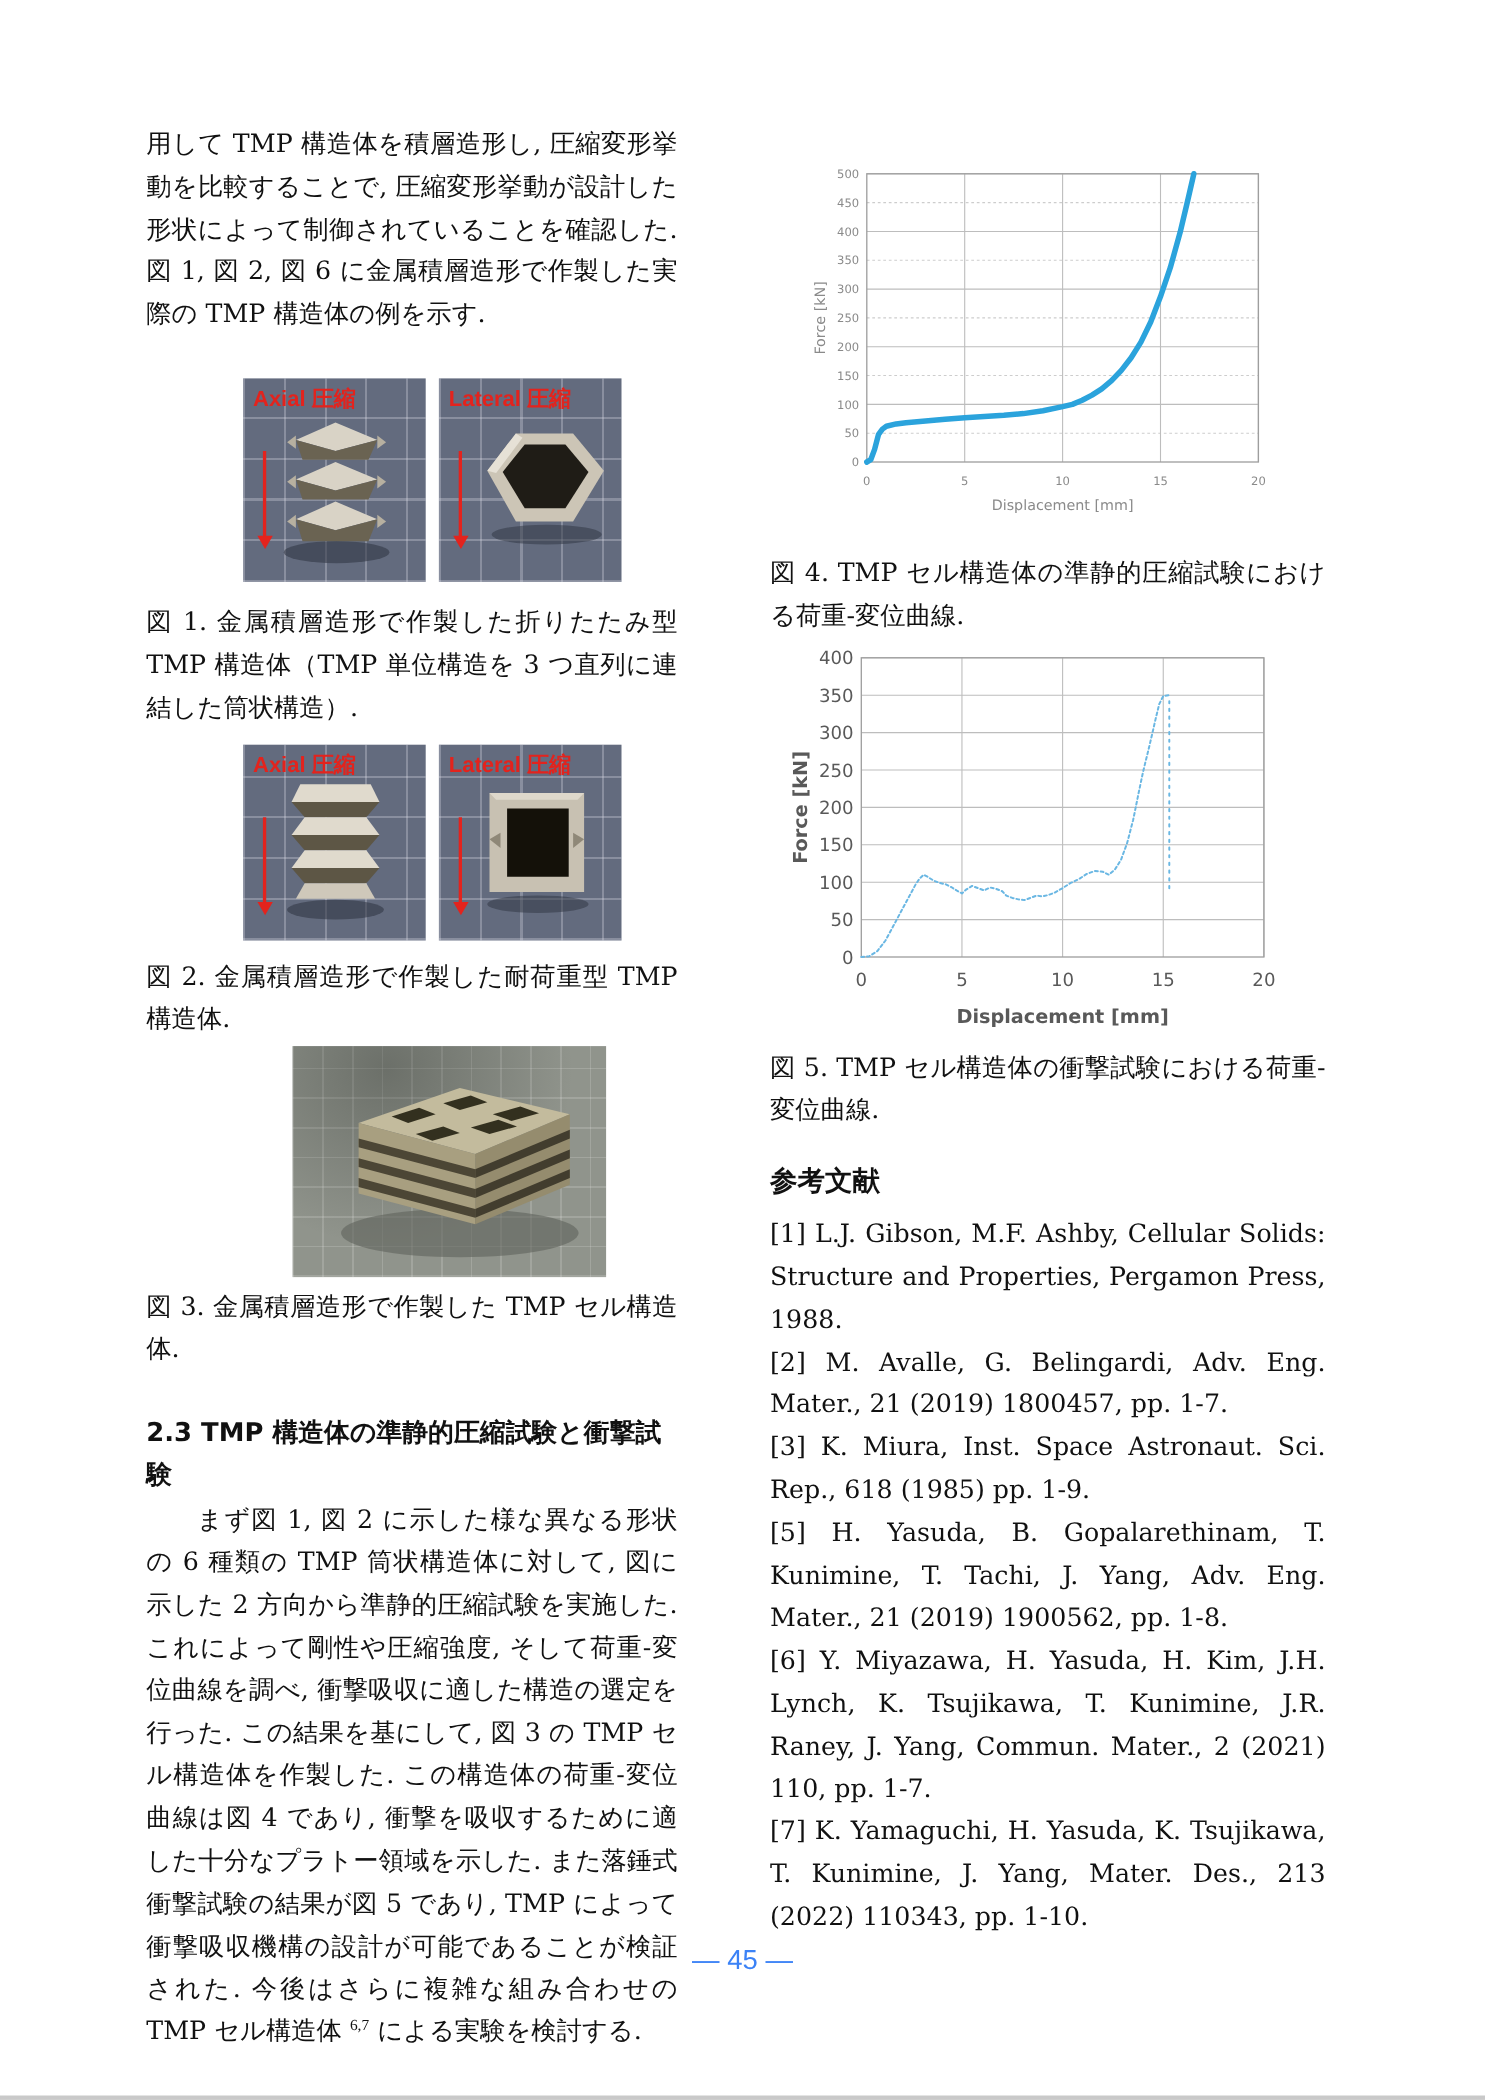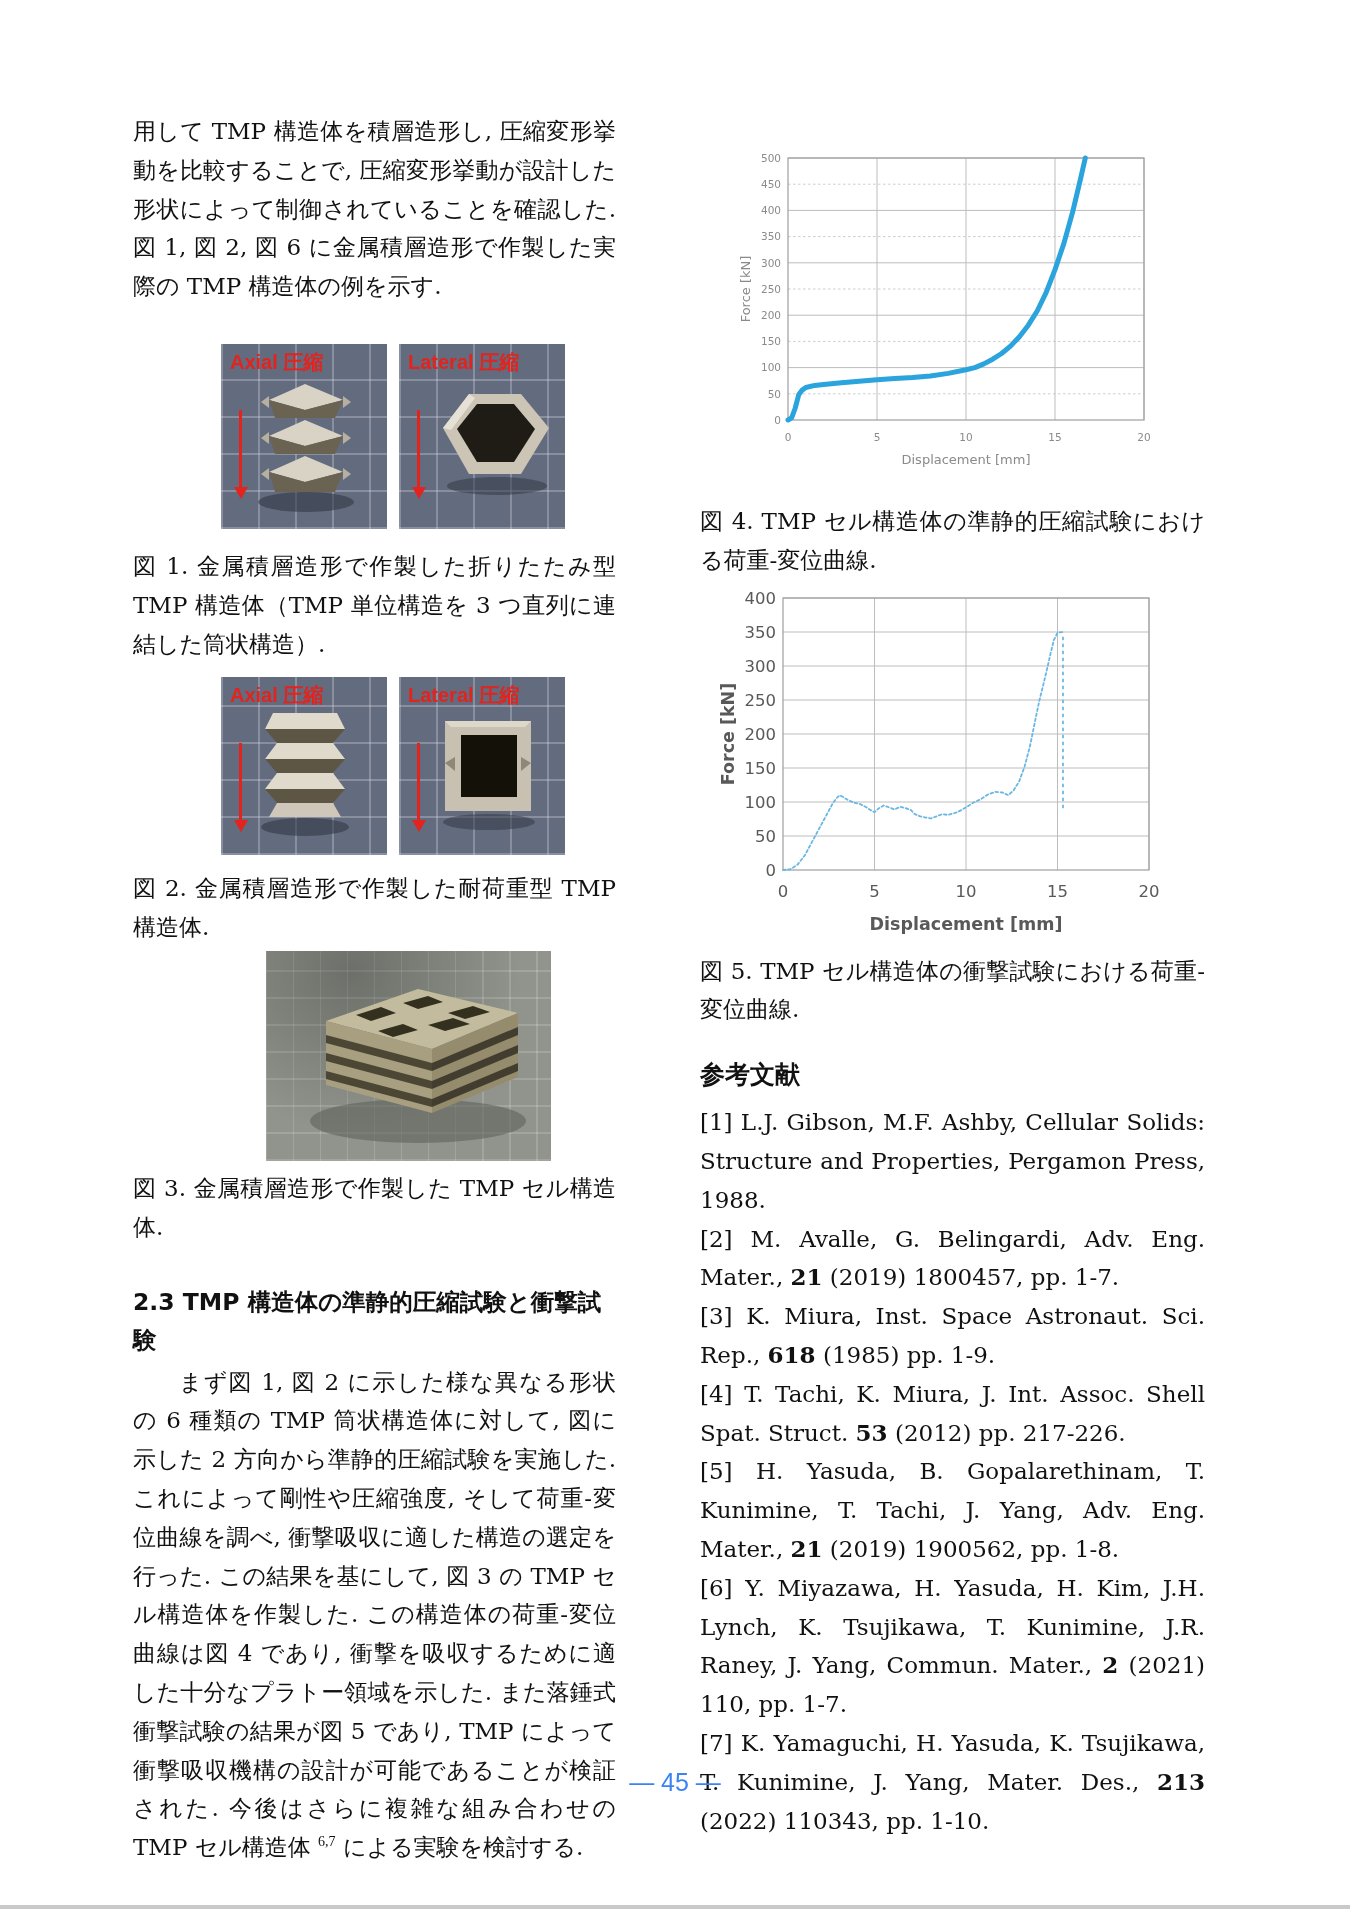--- a/index.html
+++ b/index.html
@@ -8,21 +8,21 @@
   .col-left{position:absolute;left:133px;top:0;width:483px;}
   .col-right{position:absolute;left:700px;top:0;width:505px;}
   .body-text,.cap{font-size:23px;line-height:38.8px;text-align:justify;text-justify:inter-character;margin:0;}
   .body-text{word-break:normal;}
   sup{font-size:14px;vertical-align:super;line-height:0;font-family:Liberation Serif, serif;}
   .sec-heading{font-family:"DejaVu Sans","Liberation Sans",sans-serif;font-weight:bold;font-size:23.5px;
                margin:36px 0 4px 0;line-height:38px;}
   .refs-heading{font-family:Liberation Sans, sans-serif;font-weight:bold;font-size:25px;
                margin:26px 0 10px 0;line-height:38px;}
   .ref{font-size:23px;line-height:38.8px;text-align:justify;margin:0;}
-  .ref b{font-weight:bold;}
+  .ref b{font-weight:normal;}
   
   .photo-pair{display:flex;gap:12px;margin-left:88px;}
   .photo{position:relative;background:#636b7e;overflow:hidden;
      background-image:
        repeating-linear-gradient(0deg, rgba(225,225,235,0.30) 0 2px, transparent 2px 37px),
        repeating-linear-gradient(90deg, rgba(225,225,235,0.30) 0 2px, transparent 2px 37px);}
   .photo .label{position:absolute;top:5px;left:9px;color:#e3231d;font-family:Liberation Sans, sans-serif;
      font-weight:bold;font-size:20px;white-space:nowrap;}
   .red-arrow{position:absolute;left:18px;top:66px;width:3px;height:78px;background:#e3231d;}
   .red-arrow::after{content:"";position:absolute;left:-5px;bottom:-11px;border-left:7px solid transparent;
@@ -218,21 +218,20 @@
         </svg></div>
 
     <p class="cap" style="margin-top:10px;">図 5.  TMP セル構造体の衝撃試験における荷重-変位曲線.</p>
 
     <h3 class="refs-heading">参考文献</h3>
 
     <div>
       <p class="ref"><span>[1] L.J. Gibson, M.F. Ashby, Cellular Solids: Structure and Properties, Pergamon Press, 1988.</span><b></b><span></span></p>
       <p class="ref"><span>[2] M. Avalle, G. Belingardi, Adv. Eng. Mater., </span><b>21</b><span> (2019) 1800457, pp. 1-7.</span></p>
       <p class="ref"><span>[3] K. Miura, Inst. Space Astronaut. Sci. Rep., </span><b>618</b><span> (1985) pp. 1-9.</span></p>
-      <p class="ref"><span>[4] T. Tachi, K. Miura, J. Int. Assoc. Shell Spat. Struct. </span><b>53</b><span> (2012) pp. 217-226.</span></p>
       <p class="ref"><span>[5] H. Yasuda, B. Gopalarethinam, T. Kunimine, T. Tachi, J. Yang, Adv. Eng. Mater., </span><b>21</b><span> (2019) 1900562, pp. 1-8.</span></p>
       <p class="ref"><span>[6] Y. Miyazawa, H. Yasuda, H. Kim, J.H. Lynch, K. Tsujikawa, T. Kunimine, J.R. Raney, J. Yang, Commun. Mater., </span><b>2</b><span> (2021) 110, pp. 1-7.</span></p>
       <p class="ref"><span>[7] K. Yamaguchi, H. Yasuda, K. Tsujikawa, T. Kunimine, J. Yang, Mater. Des., </span><b>213</b><span> (2022) 110343, pp. 1-10.</span></p>
     </div>
   </div>
 
   <div class="page-number">— 45 —</div>
   <div class="bottom-edge"></div>
 </div>
 

